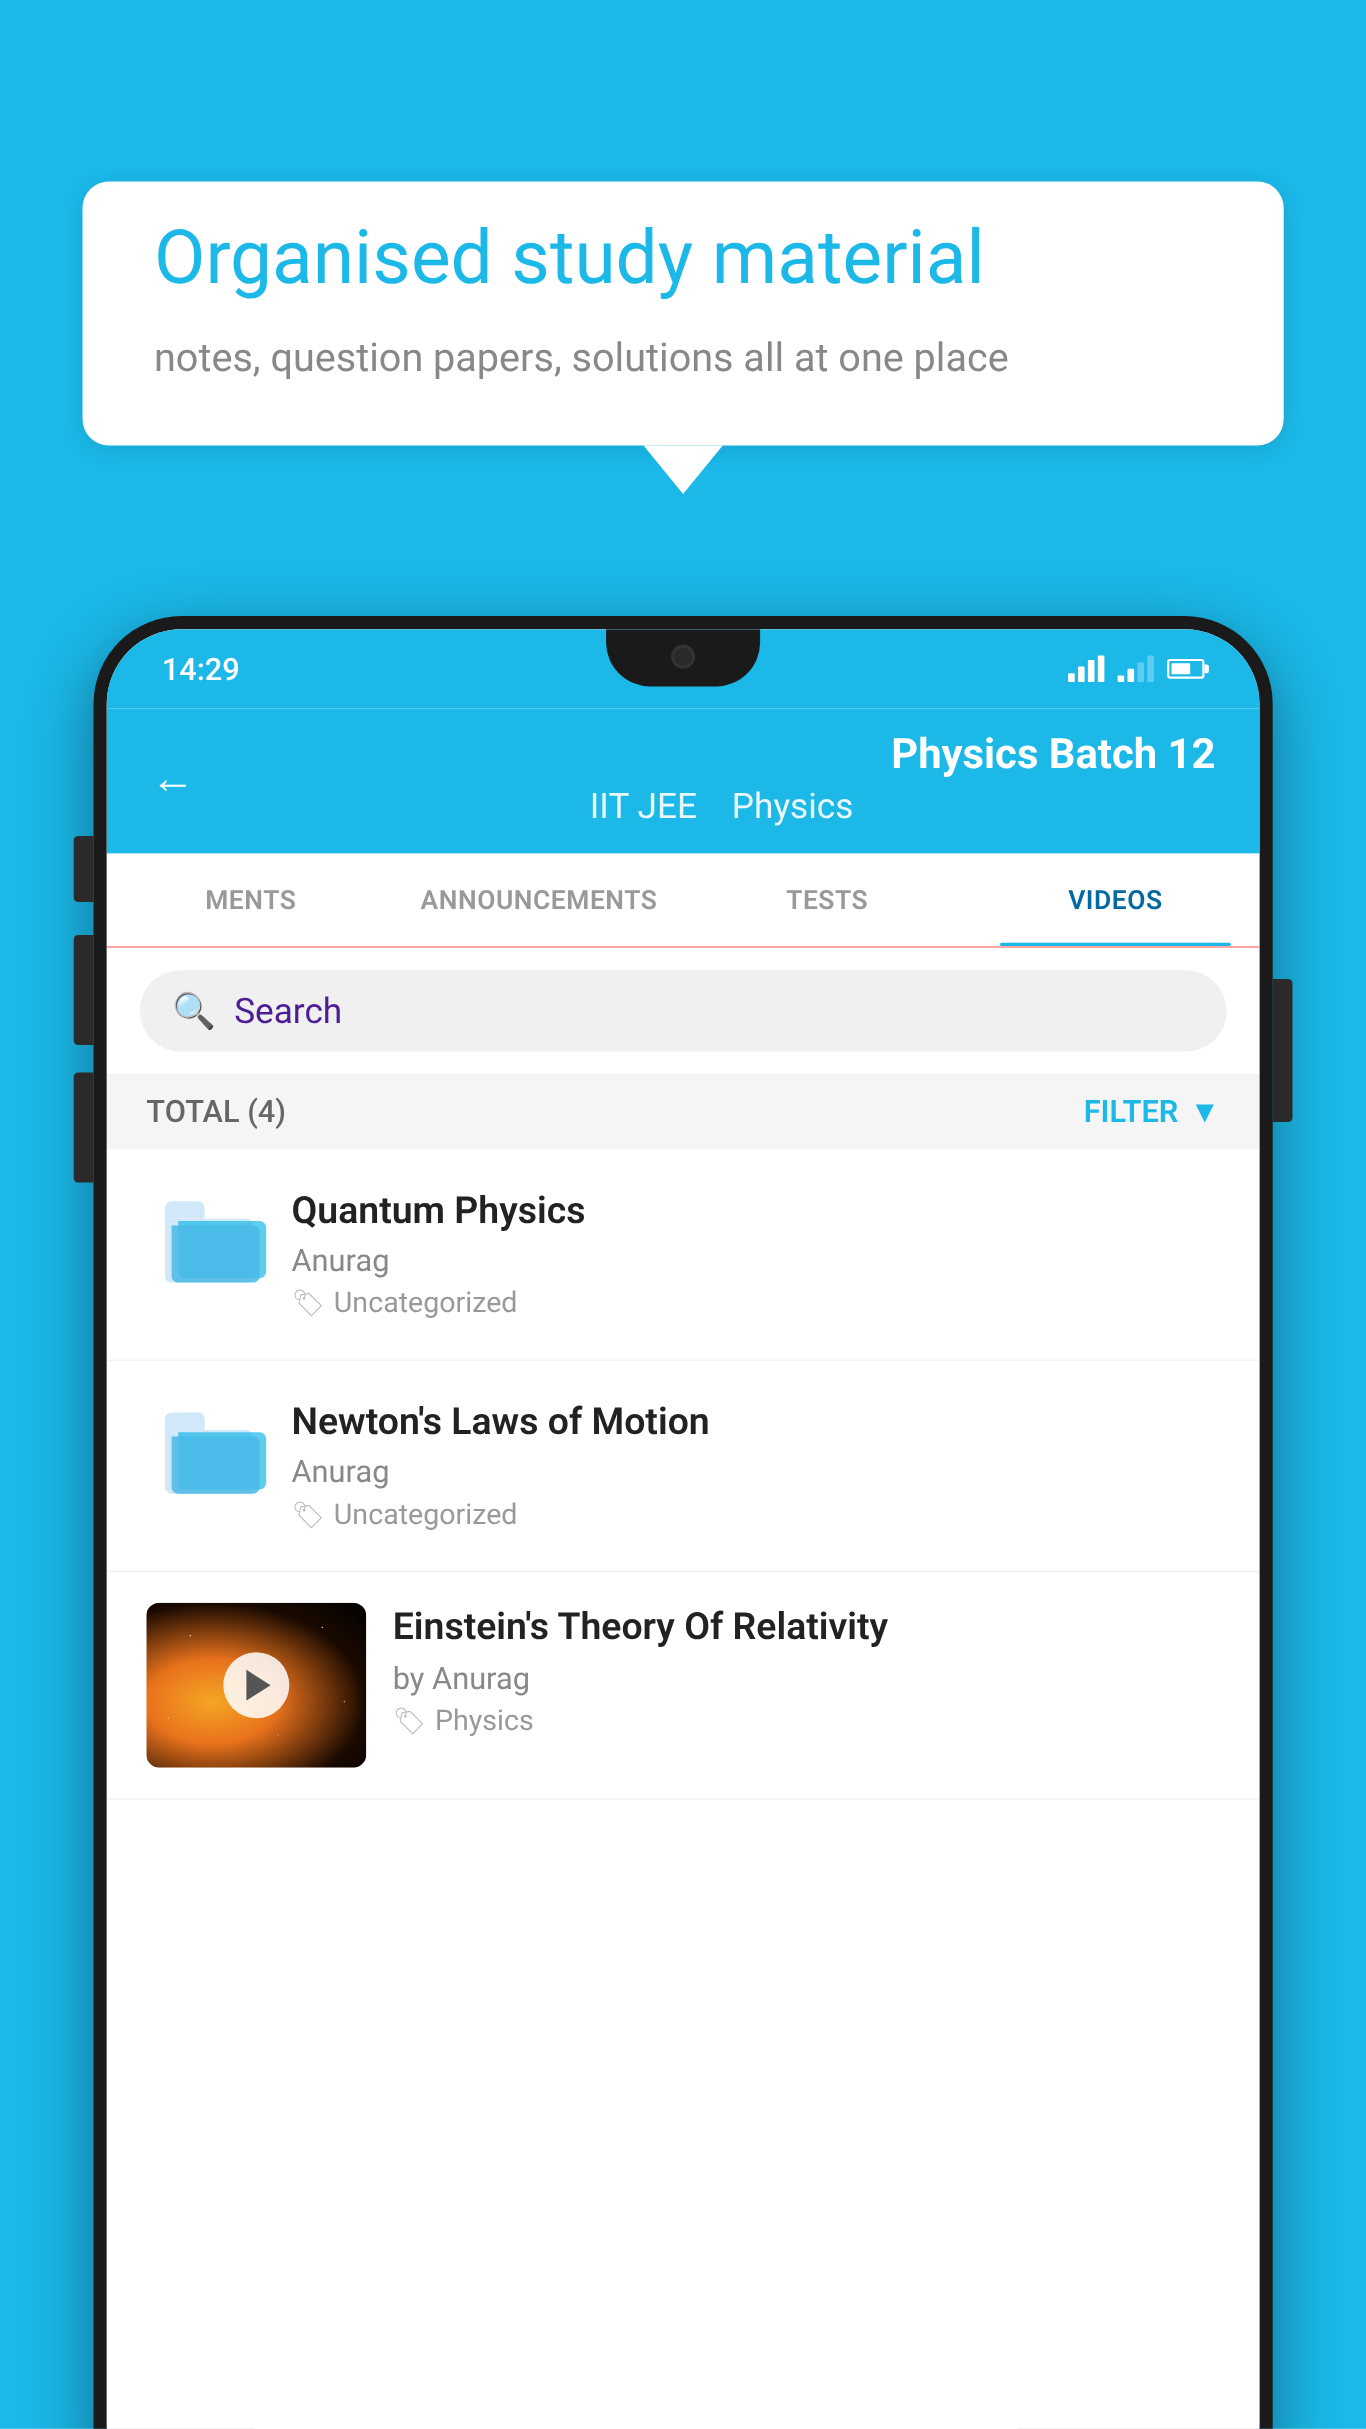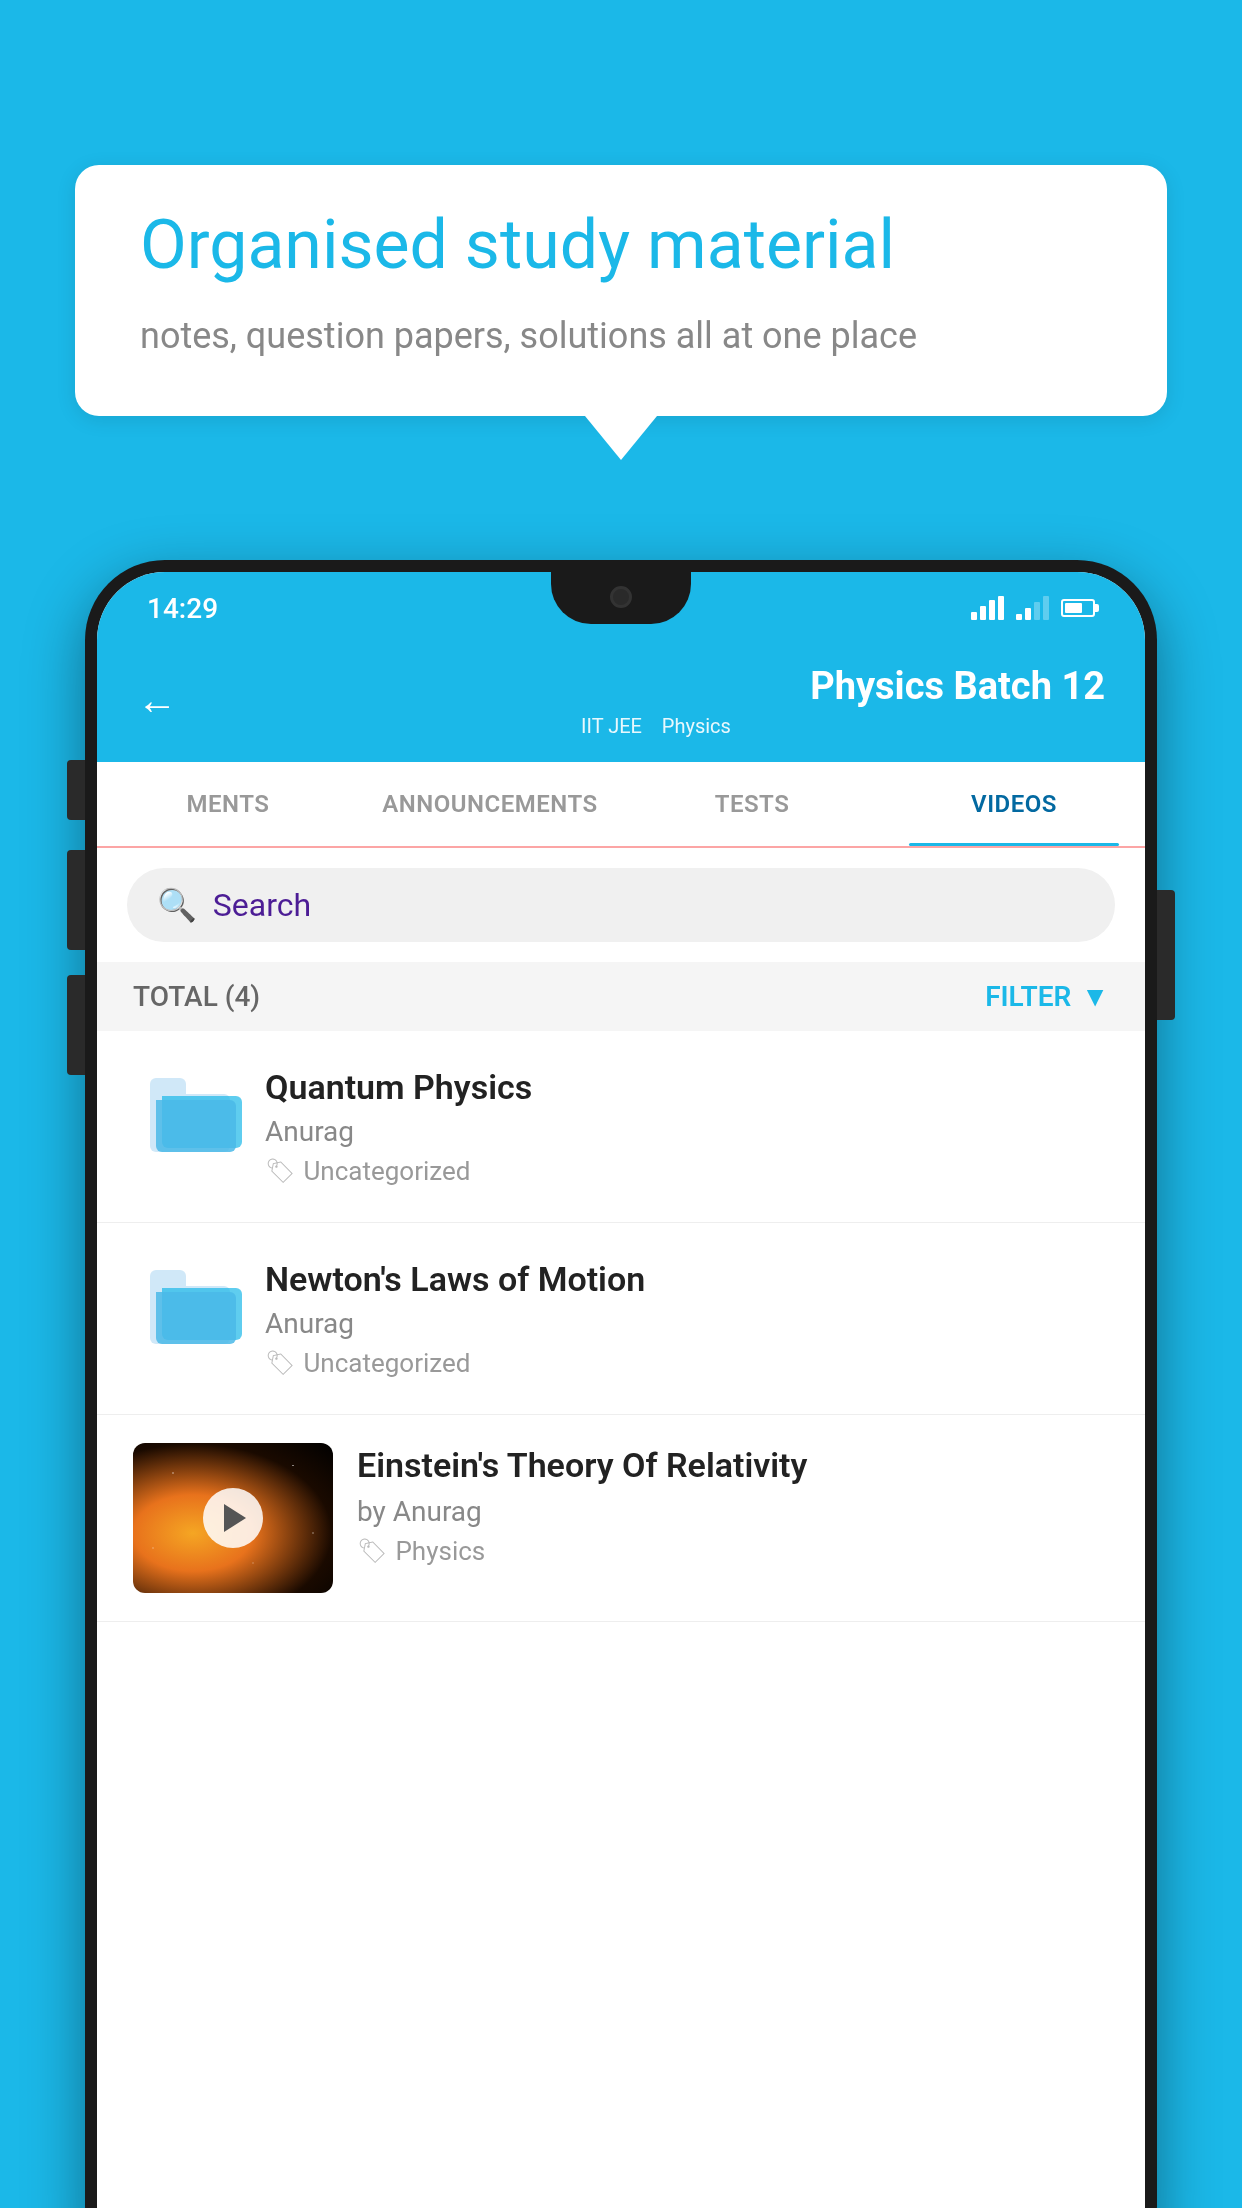--- a/index.html
+++ b/index.html
@@ -20,21 +20,21 @@
       left: 75px;
       right: 75px;
       display: flex;
       flex-direction: column;
       align-items: center;
     }
 
     .speech-bubble {
       background: #ffffff;
       border-radius: 24px;
-      padding: 40px 65px 55px 65px;
+      padding: 29px 65px 55px 65px;
       width: 100%;
       box-shadow: 0 4px 20px rgba(0,0,0,0.1);
     }
 
     .speech-bubble-arrow {
       width: 0;
       height: 0;
       border-left: 36px solid transparent;
       border-right: 36px solid transparent;
       border-top: 44px solid #ffffff;
@@ -262,21 +262,21 @@
 
     .header-title {
       font-size: 38px;
       font-weight: 700;
       color: #ffffff;
       line-height: 1.2;
       text-align: right;
     }
 
     .header-subtitle {
-      font-size: 20px;
+      font-size: 32px;
       color: rgba(255,255,255,0.9);
       margin-top: 4px;
     }
 
     
     .tabs-bar {
       background: #ffffff;
       display: flex;
       border-bottom: 2px solid #fca5a5;
       flex-shrink: 0;

